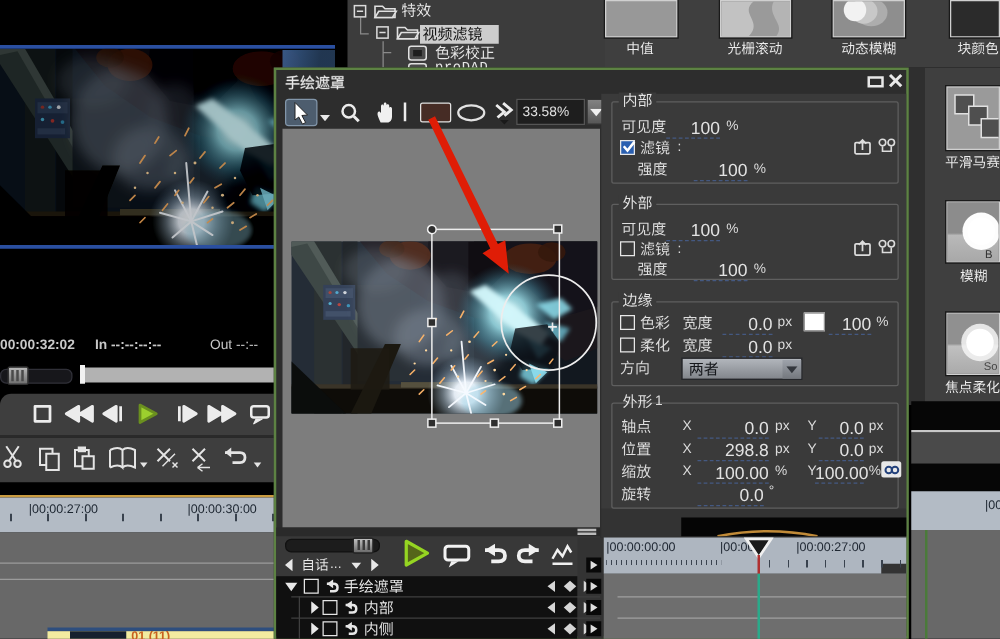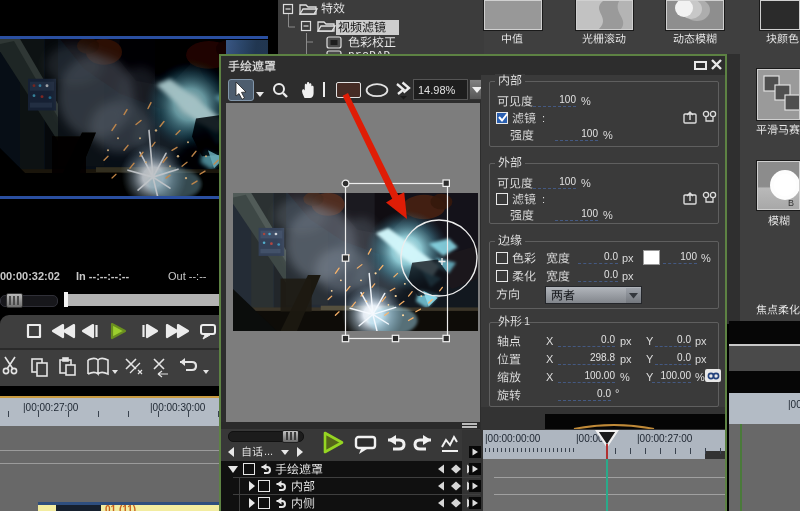--- a/index.html
+++ b/index.html
@@ -1,17 +1,17 @@
 <!DOCTYPE html>
 <html><head><meta charset="utf-8"><style>
 *{margin:0;padding:0;box-sizing:border-box}
 html,body{width:800px;height:511px;overflow:hidden;background:#000;font-family:"Liberation Sans",sans-serif}
 .a{position:absolute}
 .tx{font-family:"Liberation Sans",sans-serif;color:#dcdcdc;font-size:11px;line-height:1;white-space:nowrap}
-.fld{border-bottom:1px dashed #445982;text-align:right;color:#e2e2e2;font-size:10px;line-height:1;position:absolute;padding-bottom:1px}
+.fld{border-bottom:1px dashed #445982;text-align:right;color:#e2e2e2;font-size:14px;line-height:1;position:absolute;padding-bottom:1px}
 .gb{position:absolute;border:1px solid #5f5f5f;border-radius:2px}
 .gbt{position:absolute;background:#3a3a3a;padding:0 3px;z-index:6}
 </style></head>
 <body>
 <svg width="0" height="0" style="position:absolute">
     <defs>
       <path id="z0" d="M0.101 0.321V0.961H0.176V0.391H0.332C0.327 0.509 0.302 0.657 0.188 0.766C0.205 0.778 0.229 0.802 0.241 0.818C0.313 0.746 0.354 0.662 0.377 0.578C0.408 0.62 0.439 0.665 0.455 0.697L0.5 0.637C0.48 0.599 0.436 0.542 0.395 0.493C0.4 0.458 0.403 0.423 0.405 0.391H0.588C0.583 0.509 0.558 0.657 0.443 0.766C0.461 0.778 0.485 0.802 0.497 0.818C0.57 0.745 0.611 0.659 0.634 0.574C0.687 0.64 0.741 0.715 0.769 0.765L0.814 0.707C0.782 0.65 0.714 0.562 0.651 0.491C0.656 0.457 0.659 0.423 0.661 0.391H0.826V0.864C0.826 0.88 0.82 0.886 0.801 0.886C0.782 0.887 0.714 0.888 0.643 0.885C0.654 0.906 0.665 0.939 0.669 0.961C0.759 0.961 0.819 0.96 0.855 0.948C0.89 0.935 0.901 0.912 0.901 0.865V0.321H0.662V0.182H0.942V0.11H0.06V0.182H0.333V0.321ZM0.406 0.182H0.589V0.321H0.406Z"></path>
       <path id="z1" d="M0.458 0.04V0.219H0.096V0.694H0.171V0.632H0.458V0.959H0.537V0.632H0.825V0.689H0.902V0.219H0.537V0.04ZM0.171 0.558V0.292H0.458V0.558ZM0.825 0.558H0.537V0.292H0.825Z"></path>
       <path id="z2" d="M0.369 0.222V0.295H0.914V0.222ZM0.435 0.371C0.465 0.51 0.495 0.695 0.503 0.8L0.577 0.778C0.567 0.676 0.536 0.496 0.503 0.355ZM0.57 0.052C0.589 0.102 0.609 0.168 0.617 0.211L0.692 0.189C0.682 0.146 0.66 0.083 0.641 0.033ZM0.326 0.846V0.918H0.955V0.846H0.748C0.785 0.712 0.826 0.515 0.853 0.361L0.774 0.348C0.756 0.498 0.716 0.711 0.678 0.846ZM0.286 0.044C0.23 0.196 0.136 0.346 0.038 0.443C0.051 0.46 0.073 0.499 0.081 0.517C0.115 0.482 0.148 0.441 0.18 0.396V0.958H0.255V0.279C0.294 0.211 0.329 0.138 0.357 0.065Z"></path>
       <path id="z3" d="M0.479 0.781C0.527 0.833 0.583 0.905 0.608 0.95L0.656 0.914C0.63 0.871 0.573 0.801 0.525 0.75ZM0.293 0.103V0.728H0.353V0.161H0.57V0.726H0.633V0.103ZM0.859 0.049V0.873C0.859 0.888 0.854 0.892 0.841 0.892C0.828 0.892 0.785 0.893 0.737 0.891C0.746 0.91 0.755 0.939 0.758 0.957C0.824 0.957 0.865 0.955 0.889 0.944C0.913 0.933 0.923 0.913 0.923 0.872V0.049ZM0.712 0.136V0.735H0.773V0.136ZM0.432 0.228V0.569C0.432 0.69 0.414 0.824 0.262 0.916C0.273 0.925 0.294 0.947 0.301 0.96C0.465 0.863 0.49 0.704 0.49 0.569V0.228ZM0.202 0.041C0.163 0.194 0.101 0.347 0.027 0.45C0.039 0.467 0.059 0.504 0.066 0.52C0.092 0.484 0.117 0.441 0.14 0.395V0.957H0.203V0.253C0.228 0.189 0.25 0.123 0.268 0.057Z"></path>
@@ -421,20 +421,26 @@
   <text x="36" y="44" font-size="9" fill="#333" text-anchor="end" font-family="Liberation Sans">B</text>
       </svg></div>
  <span class="a" style="left:768px;top:215px">
       <svg width="22" height="11.44" viewBox="0 0 2 1.04" style="display:block;overflow:visible">
         <g fill="#ececec">
           <use href="#z28" x="0"></use>
           <use href="#z36" x="1"></use>
         </g>
       </svg>
     </span>
+ <div class="a" style="left:757px;top:250px;width:43px;height:50px;border:1px solid #d0d0d0;outline:1.5px solid #1a1a1a;overflow:hidden;background:linear-gradient(#909090 50%,#c0c0c0 54%,#aaaaaa)">
+  <svg width="41" height="48">
+        <circle cx="26" cy="23" r="15" fill="#f4f4f4" opacity="0.85"></circle>
+        <circle cx="26" cy="23" r="11" fill="#ffffff"></circle>
+  <text x="40" y="45" font-size="9" fill="#444" font-family="Liberation Sans" text-anchor="end">So</text>
+      </svg></div>
  <span class="a" style="left:756px;top:304px">
       <svg width="44" height="11.44" viewBox="0 0 4 1.04" style="display:block;overflow:visible">
         <g fill="#ececec">
           <use href="#z34" x="0"></use>
           <use href="#z33" x="1"></use>
           <use href="#z25" x="2"></use>
           <use href="#z8" x="3"></use>
         </g>
       </svg>
     </span>
@@ -488,21 +494,21 @@
         <ellipse cx="12" cy="7.2" rx="10.4" ry="6" fill="none" stroke="#e2e2e2" stroke-width="1.8"></ellipse>
       </svg>
   <svg class="a" style="left:395px;top:81px" width="16" height="20">
         <g fill="none" stroke="#ececec" stroke-width="2.3">
           <path d="M2 3 L8.5 8.5 L3 13"></path>
           <path d="M7.5 1.5 L14 7 L8.5 11.5"></path>
         </g>
         <path d="M5 15 l3.5 3.5 l3.5 -3.5" fill="#1a1a1a"></path>
       </svg>
   <div class="a" style="left:413px;top:79px;width:55px;height:21px;background:#1e1e1e;border:1px solid #555"></div>
-  <div class="a tx" style="left:418px;top:85px;font-size:11px;color:#e0e0e0">14.98%</div>
+  <div class="a tx" style="left:418px;top:85px;font-size:11px;color:#e0e0e0">33.58%</div>
   <div class="a" style="left:469px;top:79px;width:17px;height:21px;background:linear-gradient(#828282,#565656);border:1px solid #333"></div>
   <svg class="a" style="left:472px;top:87px" width="11" height="7">
         <path d="M0 0 L10 0 L5 6 Z" fill="#f0f0f0"></path>
       </svg>
  </div>
 
  <div class="a" style="left:226px;top:103px;width:254px;height:319px;background:#7d7d7d"></div>
  <div class="a" style="left:233px;top:193px;width:245px;height:138px"><svg width="245" height="138" viewBox="0 0 268 158" preserveAspectRatio="none">
         <use href="#scene"></use>
       </svg></div>

